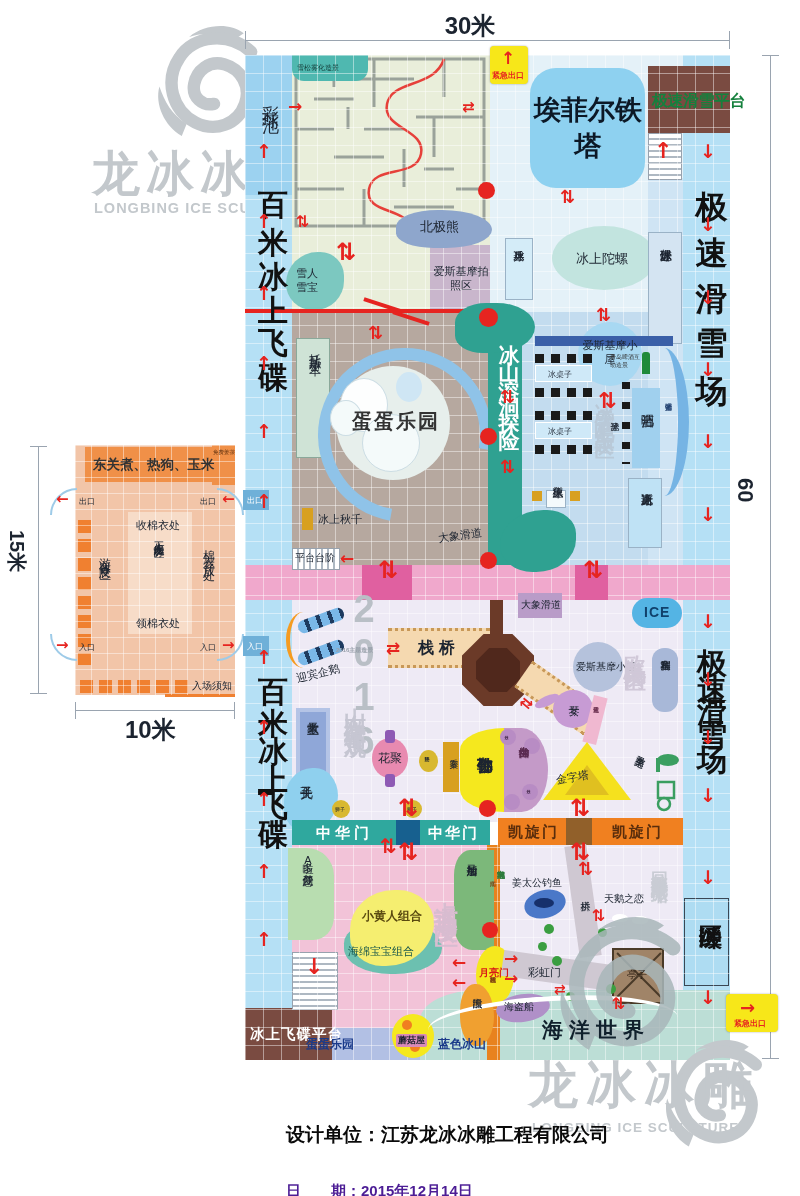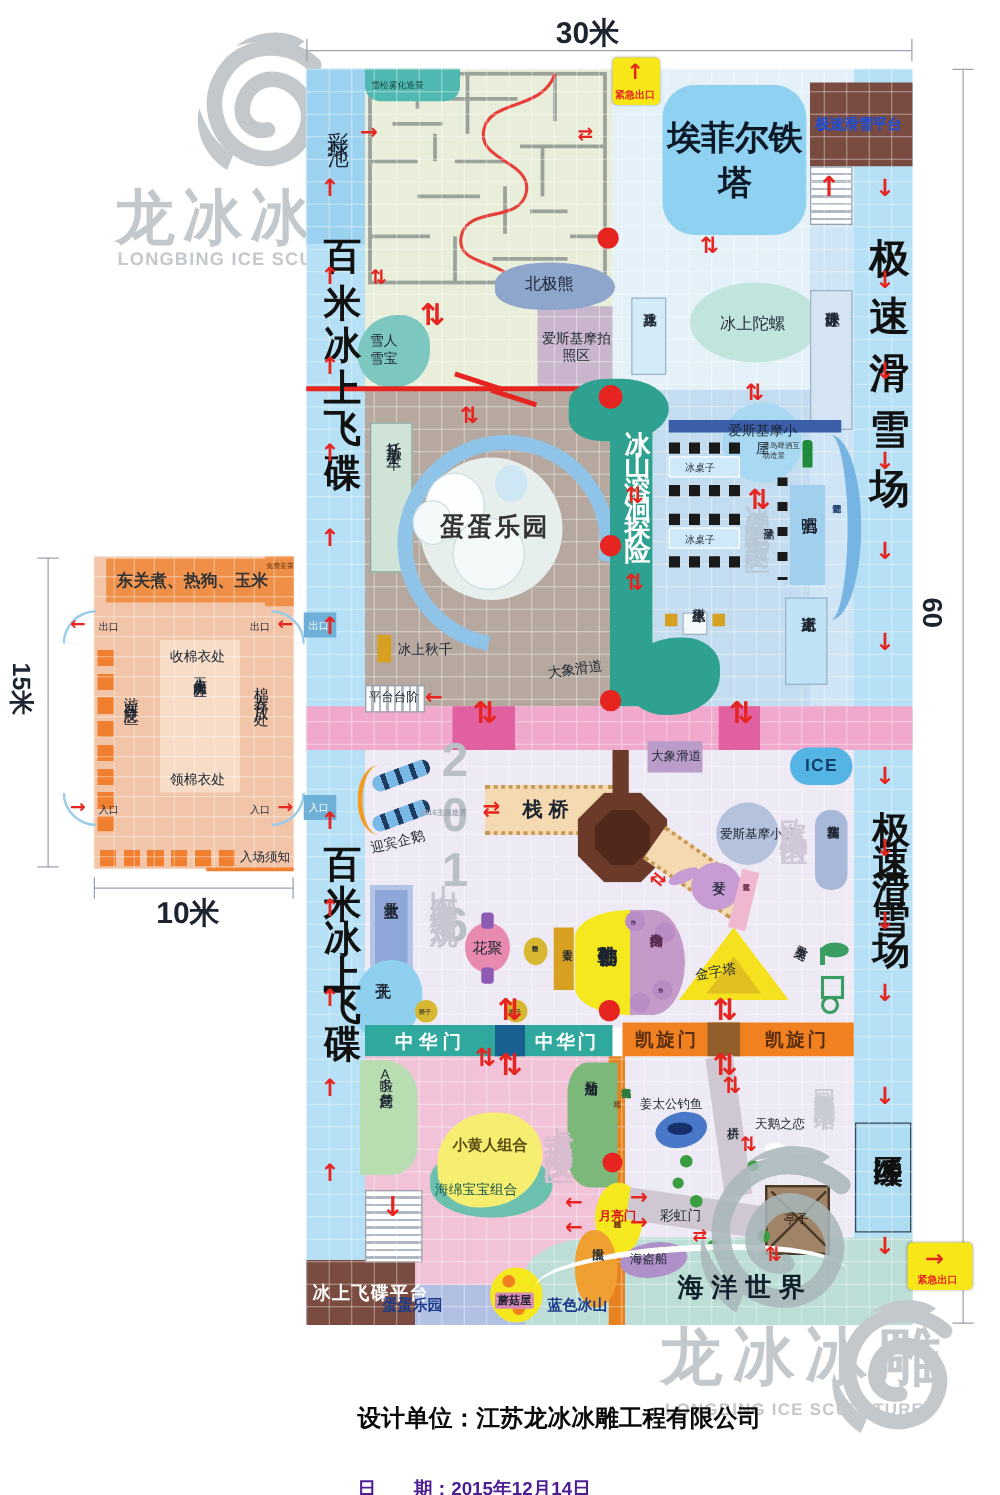--- a/index.html
+++ b/index.html
@@ -226,21 +226,21 @@
   <div class="a chip" style="left:490px;top:46px;width:38px;height:38px"></div>
   <div class="a chip" style="left:726px;top:994px;width:52px;height:38px"></div>
 
   <div class="a v" style="left:259px;top:92px;font-size:17px;letter-spacing:6px">彩球池</div>
   <div class="a v b" style="left:252px;top:168px;font-size:30px;letter-spacing:34px;color:#111">百米冰上飞碟</div>
   <div class="a v b" style="left:252px;top:655px;font-size:30px;letter-spacing:28px;color:#111">百米冰上飞碟</div>
   <div class="a v b" style="left:690px;top:165px;font-size:32px;letter-spacing:46px;color:#111">极速滑雪场</div>
   <div class="a v b" style="left:691px;top:625px;font-size:30px;letter-spacing:24px;color:#111">极速滑雪场</div>
   <div class="a v b" style="left:696px;top:907px;font-size:23px;color:#111">缓冲区</div>
   <div class="a b" style="left:250px;top:1025px;font-size:14.5px;color:#fff;letter-spacing:1px">冰上飞碟平台</div>
-  <div class="a b" style="left:652px;top:91px;font-size:12px;color:#1d4ed8;letter-spacing:-0.5px">极速滑雪平台</div>
+  <div class="a b" style="left:652px;top:91px;font-size:16px;color:#15803d;letter-spacing:-0.5px">极速滑雪平台</div>
   <span class="arr" style="left:501px;top:50px;font-size:17px">↑</span>
   <div class="a b" style="left:492px;top:70px;font-size:8px;color:#e62420">紧急出口</div>
   <span class="arr" style="left:740px;top:999px;font-size:18px">→</span>
   <div class="a b" style="left:734px;top:1018px;font-size:8px;color:#e62420">紧急出口</div>
 
   <div class="a" style="left:297px;top:63px;font-size:7px;color:#143c38">雪松雾化造景</div>
   <div class="a c b" style="left:532px;top:92px;width:112px;font-size:27px;line-height:1.35;color:#0c1826">埃菲尔铁塔</div>
   <div class="a" style="left:420px;top:218px;font-size:13px">北极熊</div>
   <div class="a v" style="left:511px;top:241px;font-size:11px">冰上乒乓球</div>
   <div class="a" style="left:576px;top:250px;font-size:13px">冰上陀螺</div>

